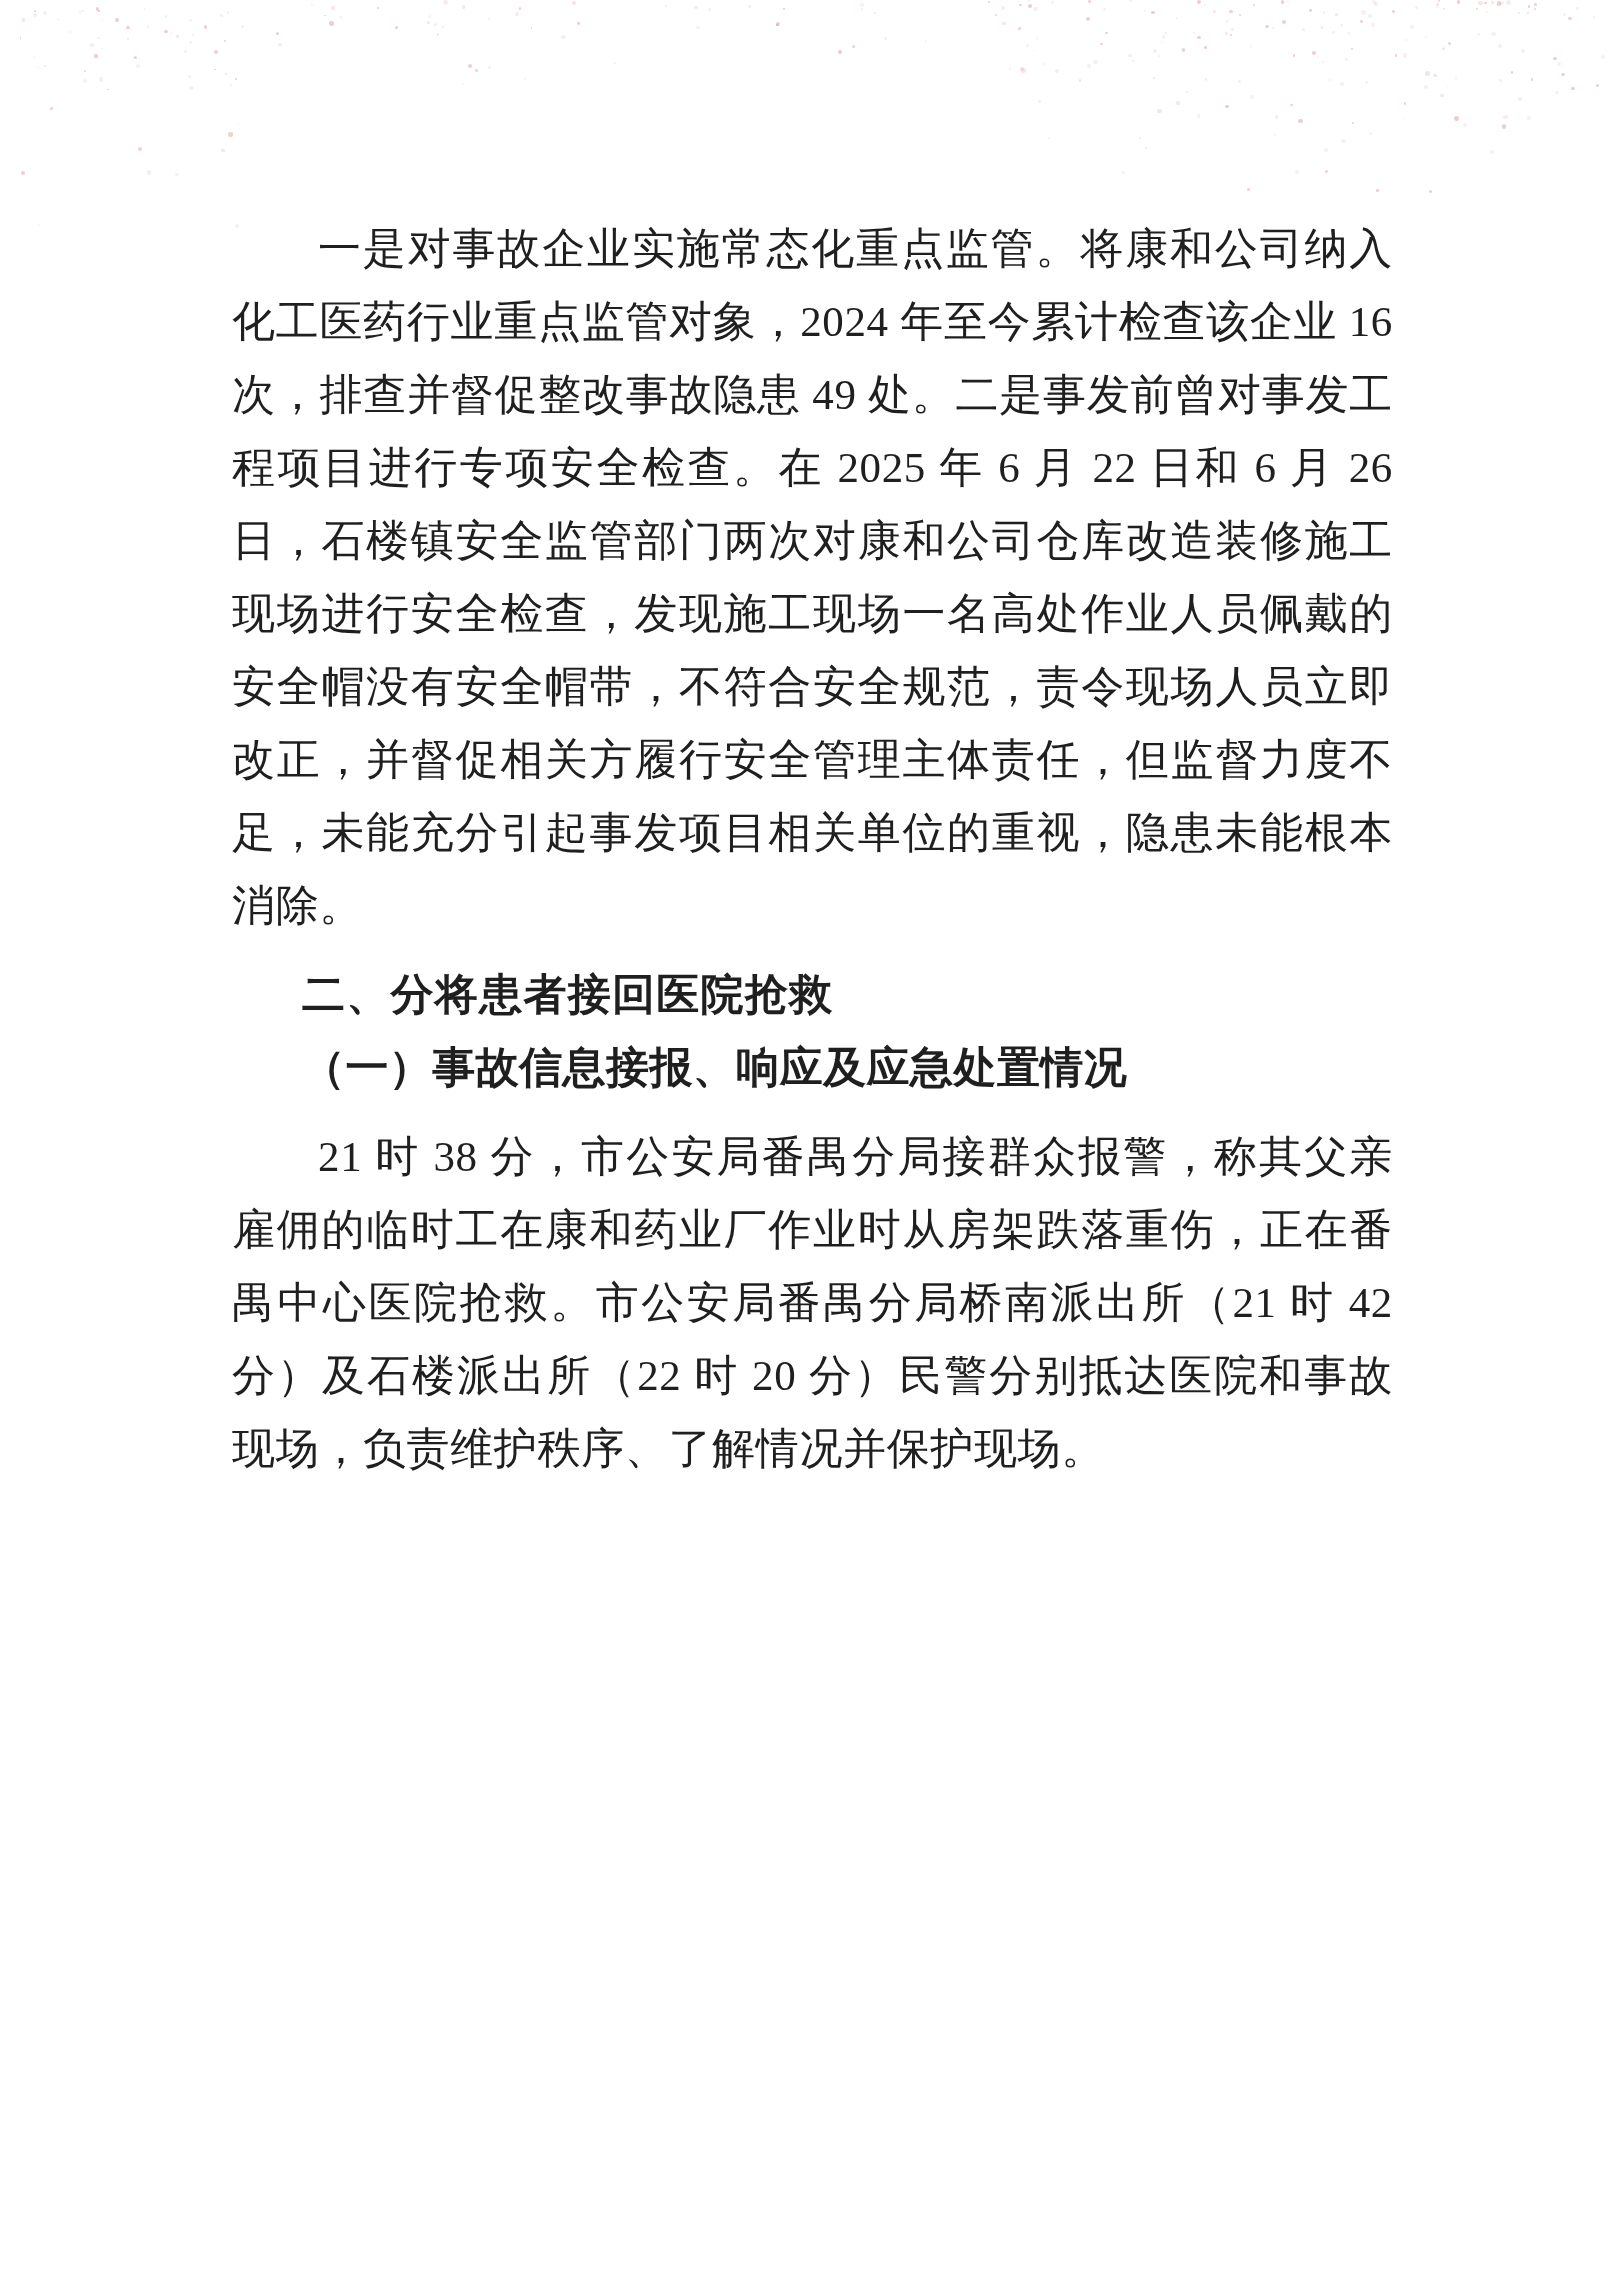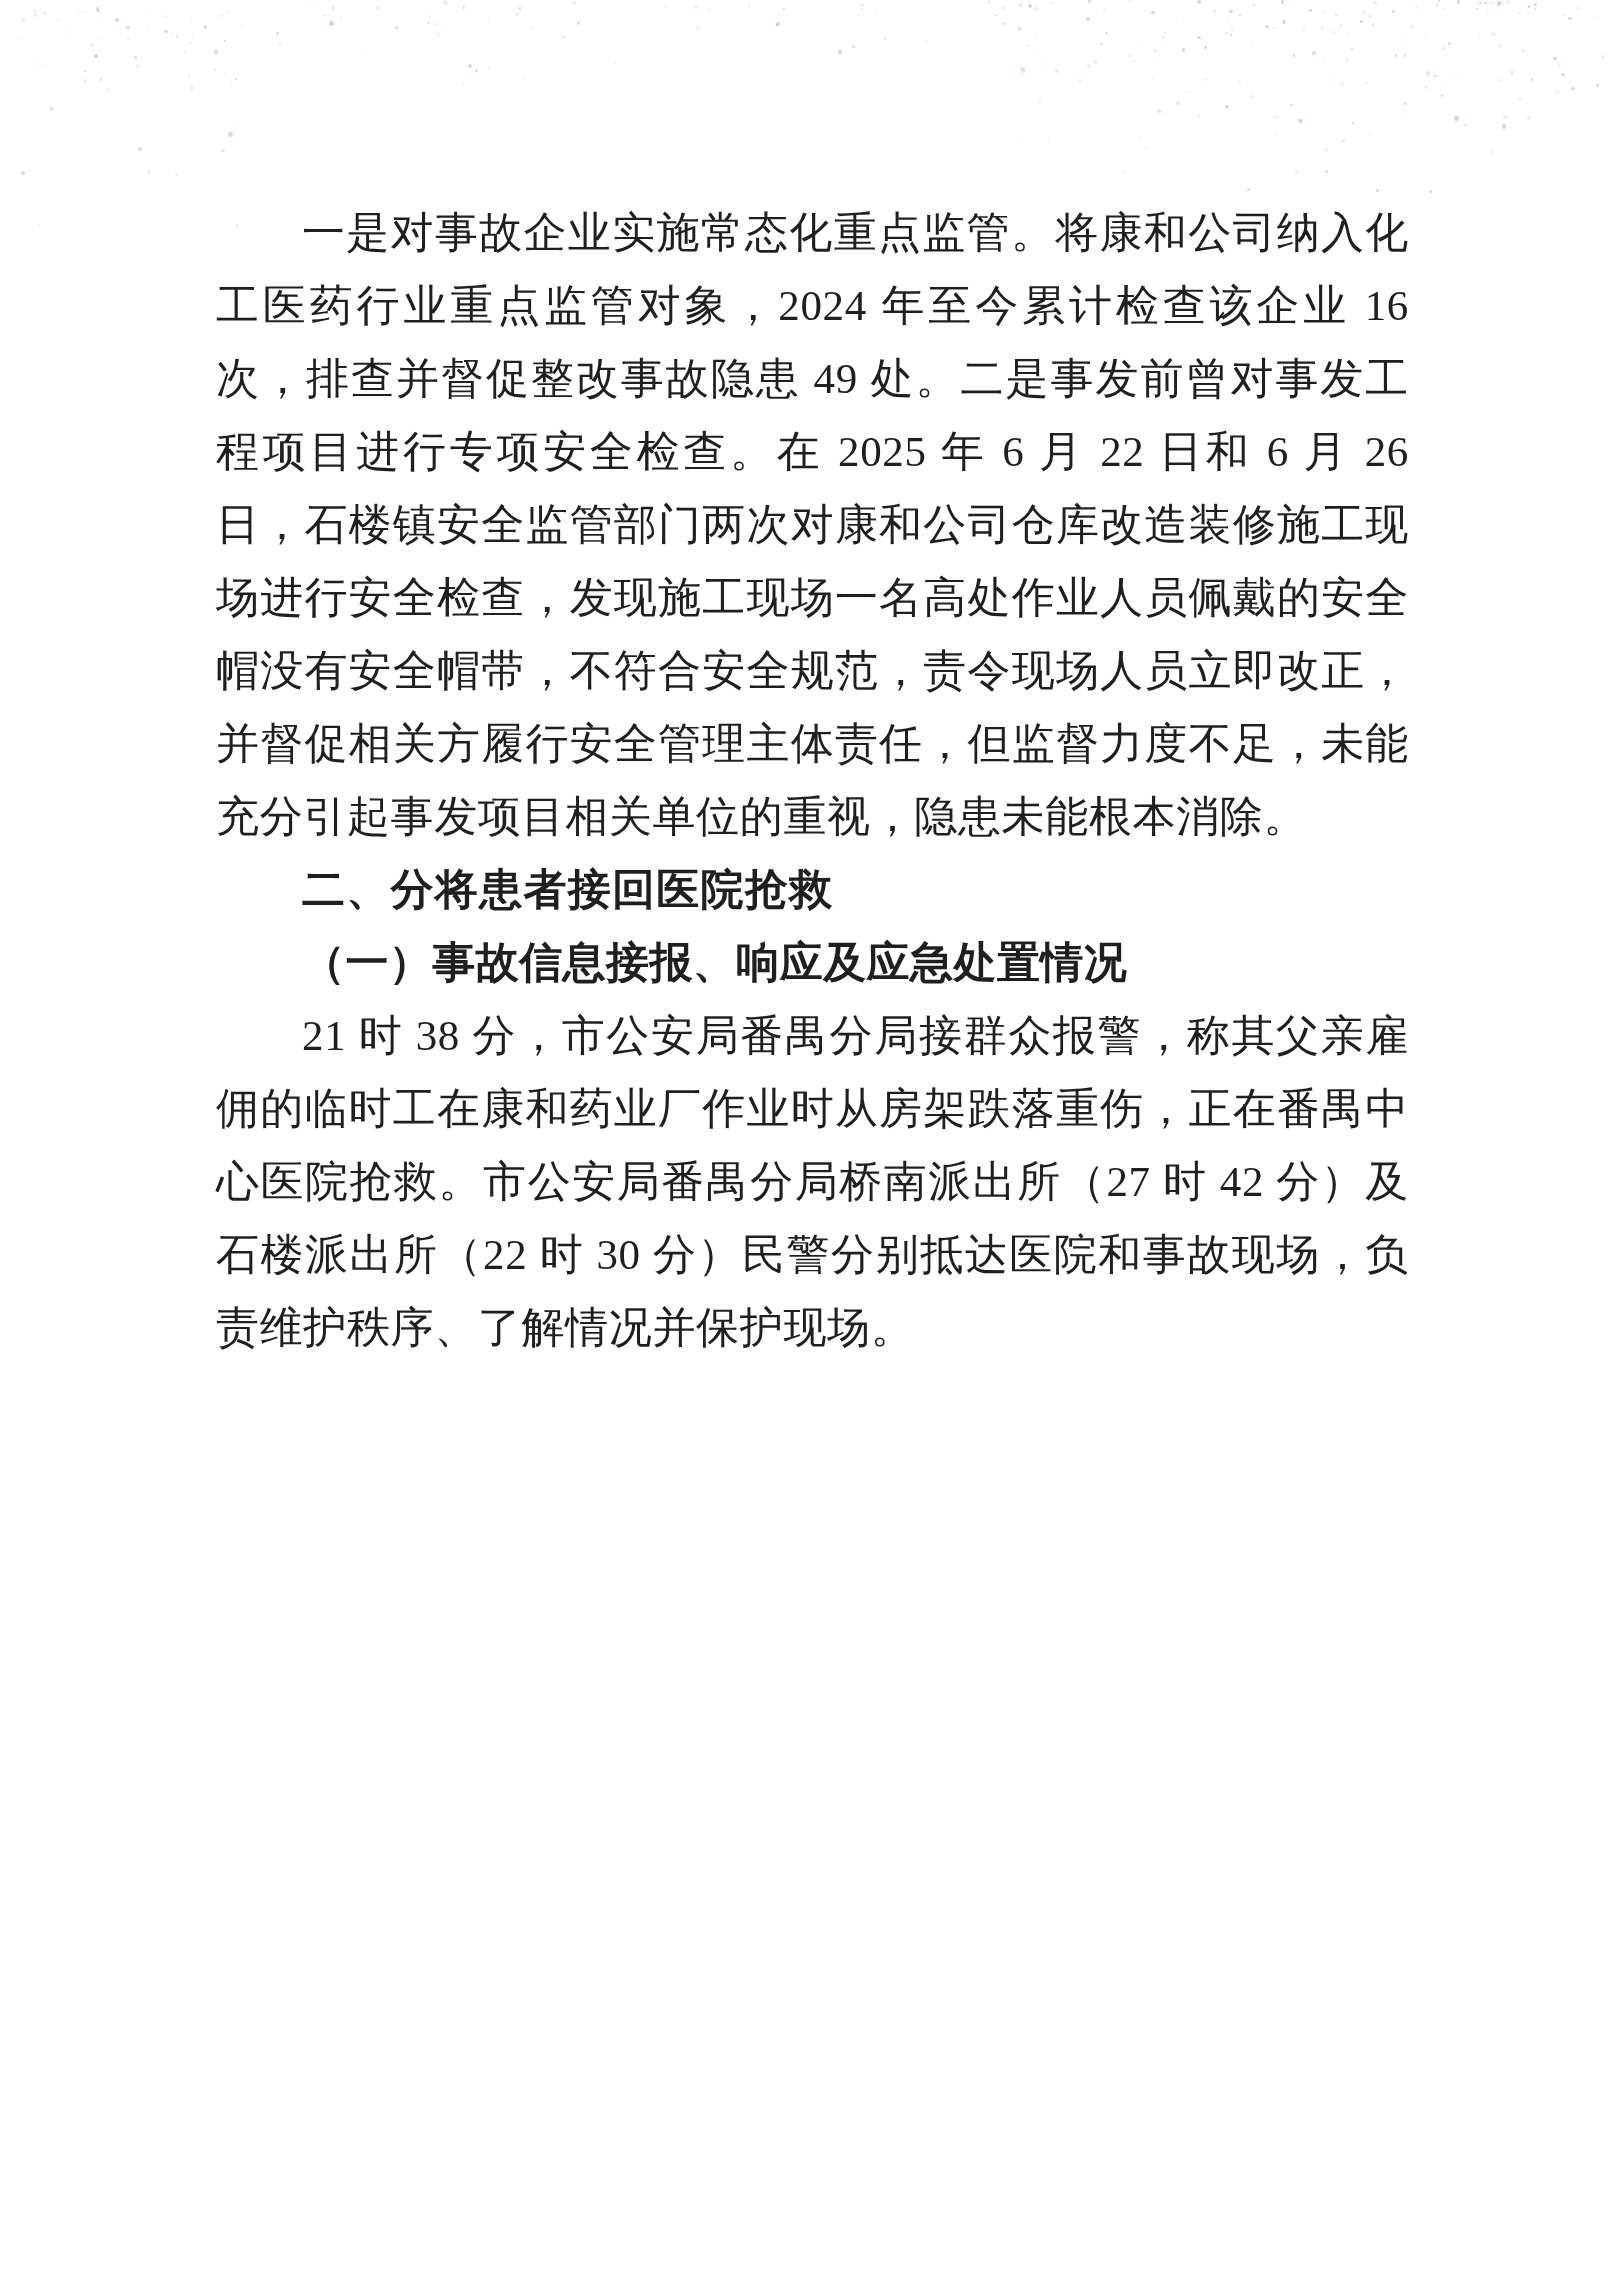--- a/index.html
+++ b/index.html
@@ -19,21 +19,21 @@
   .content {
     position: absolute;
     left: 216px;
     top: 196px;
     width: 1193px;
     font-size: 43px;
     line-height: 73px;
     letter-spacing: 0.015em;
   }
   .para {
-    margin: 0;
+    margin: 16px;
     text-align: justify;
     text-indent: 2em;
     word-break: break-all;
   }
   .heading {
     margin: 0;
     font-weight: 700;
     text-indent: 2em;
     font-size: 43px;
     line-height: 73px;
@@ -356,19 +356,19 @@
   <div class="content">
 
 
     <p class="para">一是对事故企业实施常态化重点监管。将康和公司纳入化工医药行业重点监管对象，2024 年至今累计检查该企业 16 次，排查并督促整改事故隐患 49 处。二是事发前曾对事发工程项目进行专项安全检查。在 2025 年 6 月 22 日和 6 月 26 日，石楼镇安全监管部门两次对康和公司仓库改造装修施工现场进行安全检查，发现施工现场一名高处作业人员佩戴的安全帽没有安全帽带，不符合安全规范，责令现场人员立即改正，并督促相关方履行安全管理主体责任，但监督力度不足，未能充分引起事发项目相关单位的重视，隐患未能根本消除。</p>
 
     <p class="heading heading-hei">二、分将患者接回医院抢救</p>
 
     <p class="heading heading-sub">（一）事故信息接报、响应及应急处置情况</p>
 
 
-    <p class="para">21 时 38 分，市公安局番禺分局接群众报警，称其父亲雇佣的临时工在康和药业厂作业时从房架跌落重伤，正在番禺中心医院抢救。市公安局番禺分局桥南派出所（27 时 42 分）及石楼派出所（22 时 30 分）民警分别抵达医院和事故现场，负责维护秩序、了解情况并保护现场。</p>
+    <p class="para">21 时 38 分，市公安局番禺分局接群众报警，称其父亲雇佣的临时工在康和药业厂作业时从房架跌落重伤，正在番禺中心医院抢救。市公安局番禺分局桥南派出所（21 时 42 分）及石楼派出所（22 时 20 分）民警分别抵达医院和事故现场，负责维护秩序、了解情况并保护现场。</p>
 
   </div>
 
 
 </div>
 
 
 </body></html>

